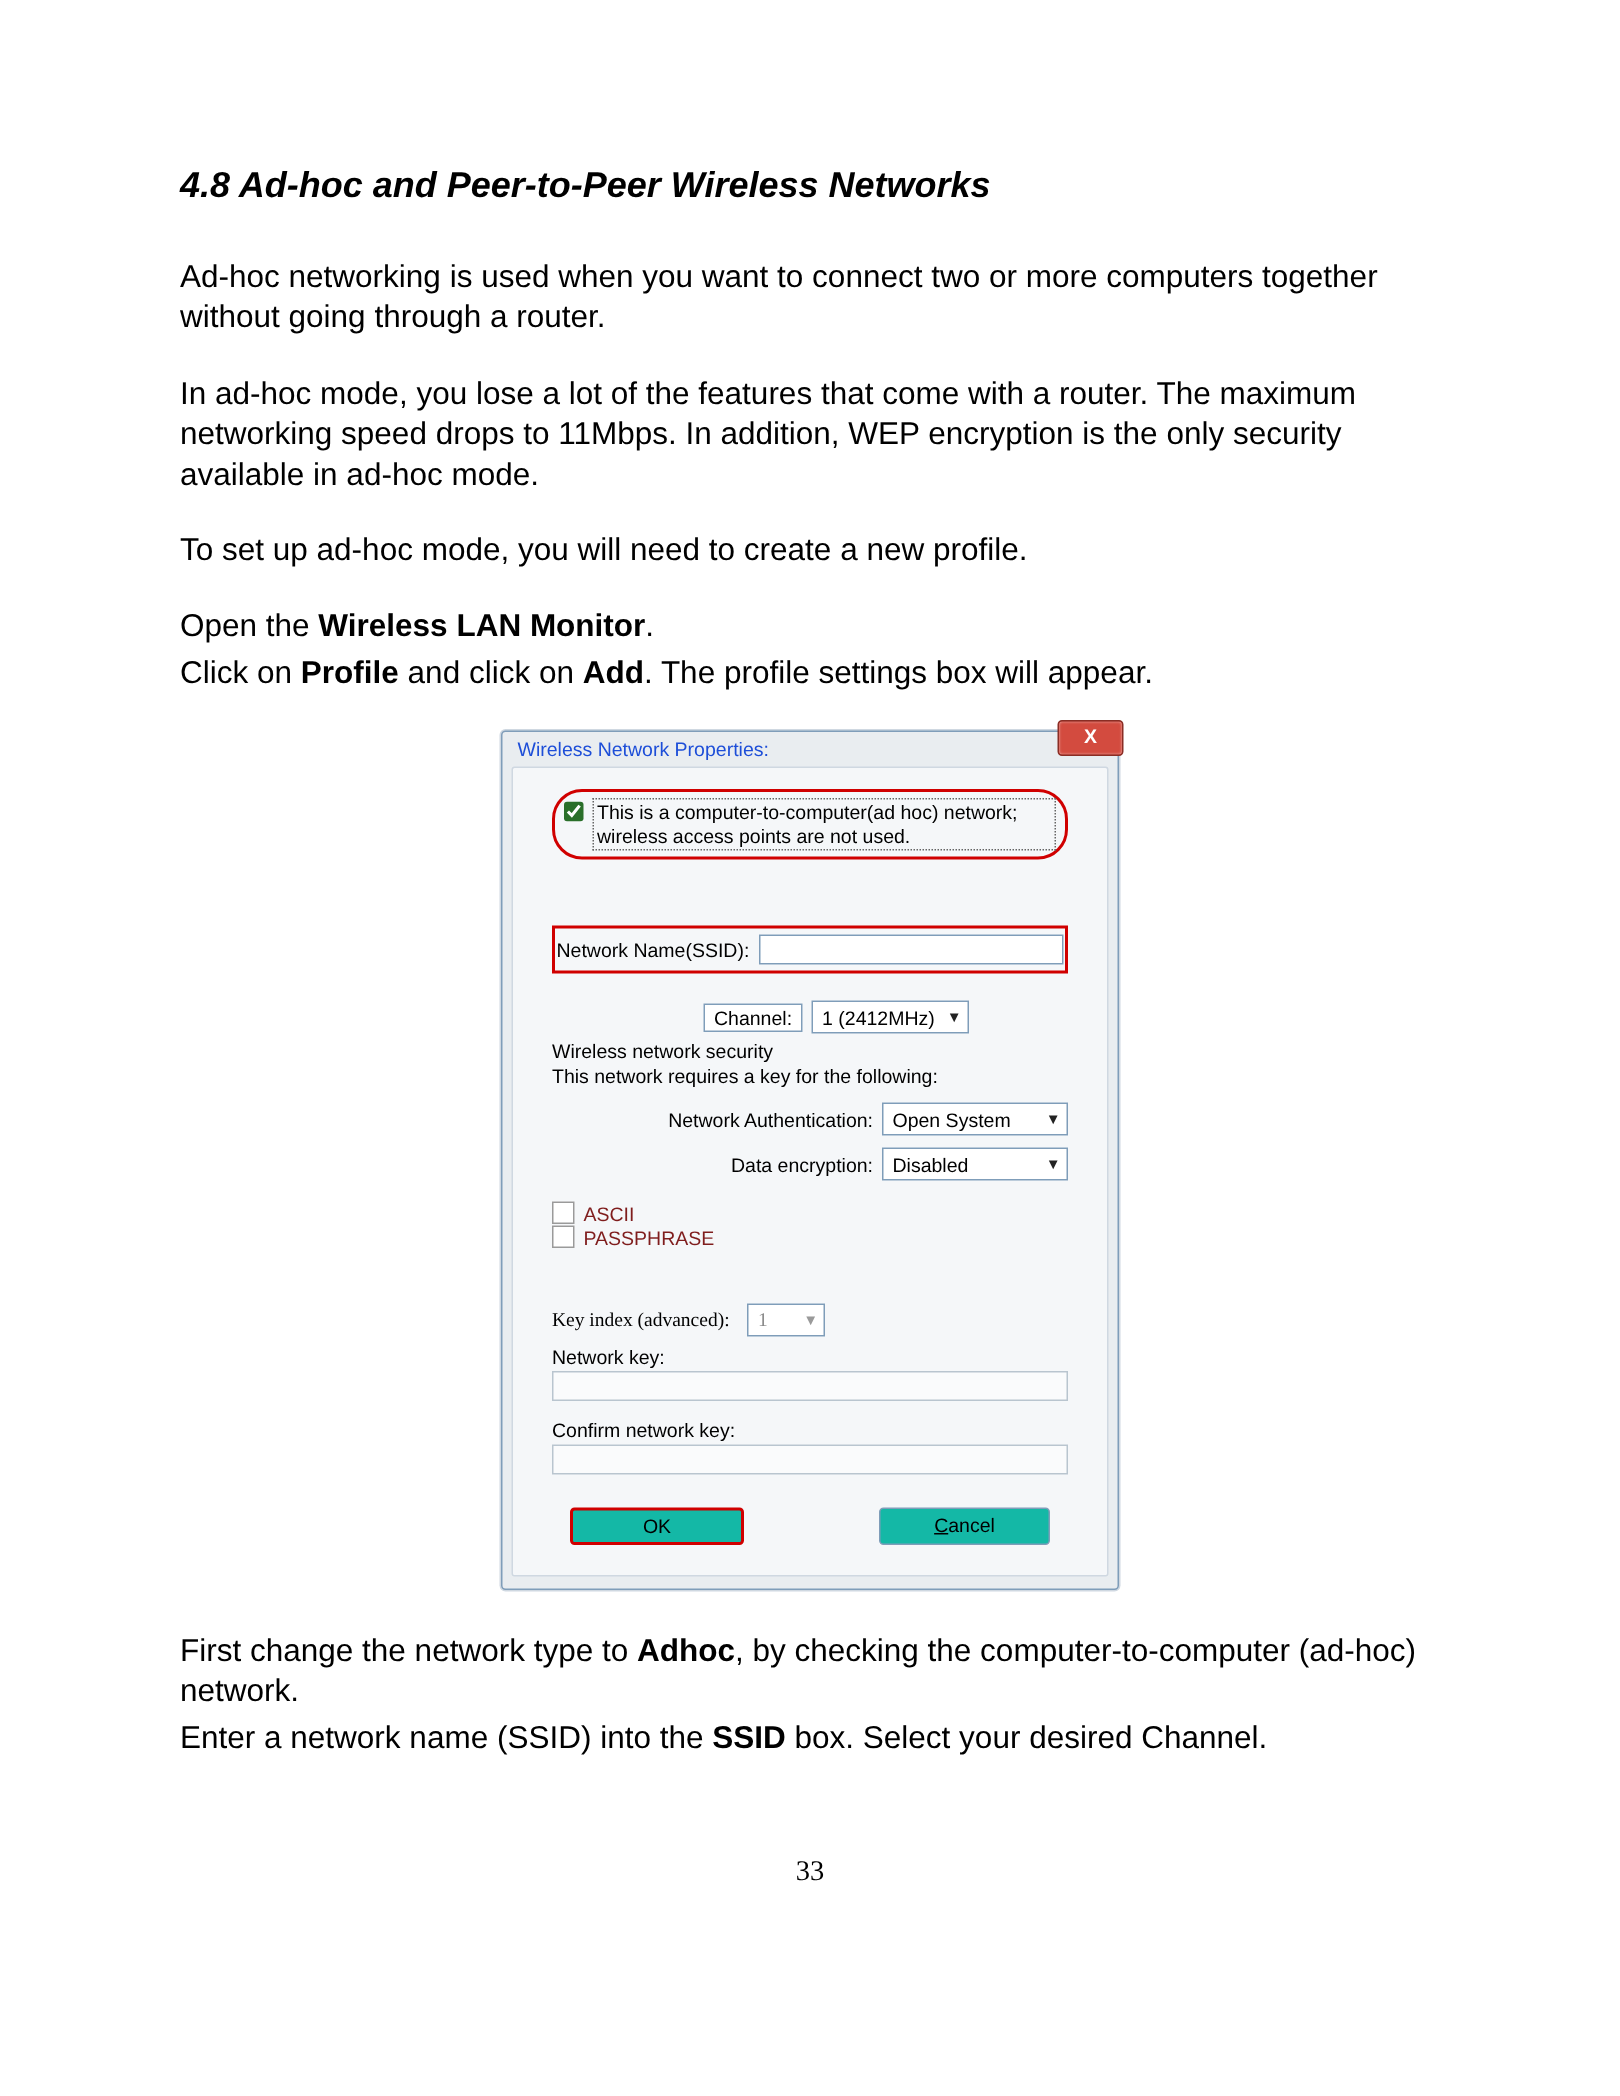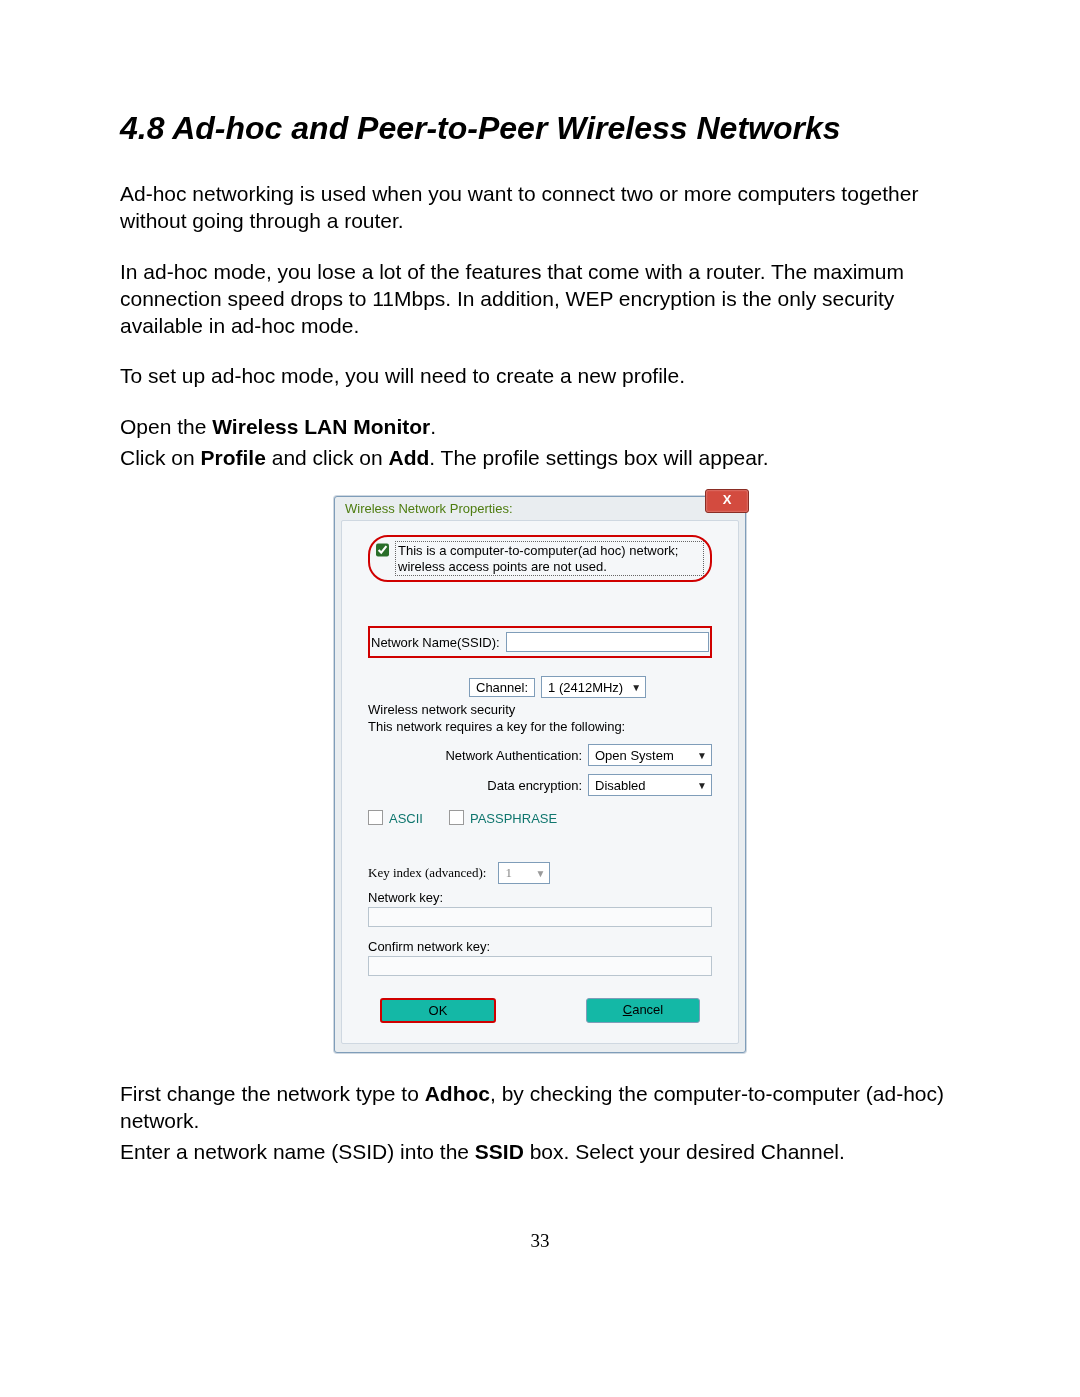--- a/index.html
+++ b/index.html
@@ -10,21 +10,21 @@
     color: #000;
     width: 1080px;
   }
   .page {
     padding: 110px 120px 60px 120px;
     box-sizing: border-box;
   }
   .section-heading {
     font-style: italic;
     font-weight: bold;
-    font-size: 32px;
+    font-size: 24px;
     margin-bottom: 34px;
   }
   .para {
     font-size: 21px;
     line-height: 1.28;
     margin-bottom: 24px;
   }
   .bold { font-weight: bold; }
 
   
@@ -36,21 +36,21 @@
     border-radius: 3px;
     box-shadow: 0 0 0 1px #cfd8e1;
     position: relative;
     font-family: "Segoe UI", Tahoma, sans-serif;
     font-size: 13px;
     color: #000;
   }
   .dialog-title {
     padding: 4px 10px 2px 10px;
     font-size: 13px;
-    color: #4d7c0f;
+    color: #1d4ed8;
   }
   .close-btn {
     position: absolute;
     top: -8px;
     right: -4px;
     width: 42px;
     height: 22px;
     background: #d34b3f;
     color: #fff;
     border: 1px solid #8a2d24;
@@ -139,23 +139,23 @@
 
   .auth-row, .enc-row {
     justify-content: flex-end;
     margin-bottom: 8px;
   }
   .auth-row label, .enc-row label { margin-right: 6px; }
   .auth-row .select-box, .enc-row .select-box { min-width: 112px; justify-content: space-between; }
 
   .opts-row {
     display: flex;
-    gap: 26px;
-    color: #0f766e;
+    color: #7f1d1d;
     margin: 14px 0 36px 0;
+    flex-direction: column;
   }
   .opts-row .cb {
     display: inline-block;
     width: 13px; height: 13px;
     border: 1px solid #9a9a9a;
     margin-right: 6px;
     vertical-align: -2px;
     background: #fff;
   }
 
@@ -199,21 +199,21 @@
     font-family: Liberation Serif, serif;
   }
 </style>
 </head>
 <body>
 
 <div class="page">
   <div class="section-heading">4.8 Ad-hoc and Peer-to-Peer Wireless Networks</div>
 
   <div class="para">Ad-hoc networking is used when you want to connect two or more computers together without going through a router.</div>
-  <div class="para">In ad-hoc mode, you lose a lot of the features that come with a router. The maximum connection speed drops to 11Mbps. In addition, WEP encryption is the only security available in ad-hoc mode.</div>
+  <div class="para">In ad-hoc mode, you lose a lot of the features that come with a router. The maximum networking speed drops to 11Mbps. In addition, WEP encryption is the only security available in ad-hoc mode.</div>
   <div class="para">To set up ad-hoc mode, you will need to create a new profile.</div>
 
   <div class="para" style="margin-bottom:4px;">
     <span>Open the </span><span class="bold">Wireless LAN Monitor</span><span>.</span>
   </div>
   <div class="para">
     <span>Click on </span><span class="bold">Profile</span><span> and click on </span><span class="bold">Add</span><span>. The profile settings box will appear.</span>
   </div>
 
   <div class="dialog-frame">

